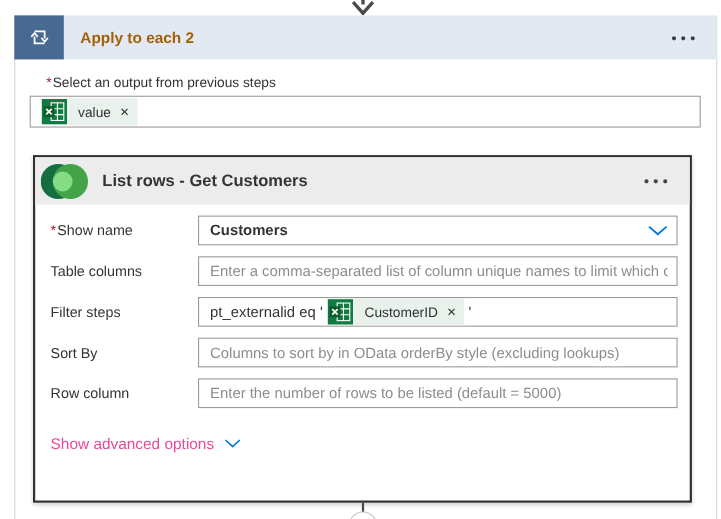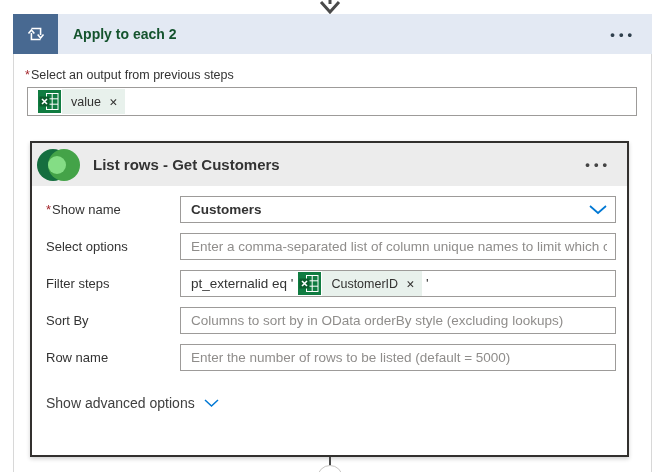--- a/index.html
+++ b/index.html
@@ -10,26 +10,26 @@
   
   .top-arrow { position:absolute; left:316px; top:-10px; }
 
   
   .scope-frame { position:absolute; left:13px; top:14px; width:639px; height:458px;
                  border-left:1px solid #d8d8d8; border-right:1px solid #d8d8d8; }
   .scope-header { position:absolute; left:13px; top:14px; width:639px; height:40px;
                   background:#e3e9f3; display:flex; align-items:center; cursor:pointer; }
   .scope-icon { width:45px; height:40px; background:#486991; flex:0 0 45px;
                 display:flex; align-items:center; justify-content:center; }
-  .scope-title { margin-left:15px; font-size:14px; font-weight:bold; color:#14532d; }
+  .scope-title { margin-left:15px; font-size:14px; font-weight:bold; color:#a16207; }
   .menu-dots { margin-left:auto; padding-right:16px; font-size:13px; font-weight:bold;
                letter-spacing:4px; color:#30404d; cursor:pointer; }
 
   
-  .output-label { position:absolute; left:25px; top:68px; font-size:12.5px; color:#333; }
+  .output-label { position:absolute; left:42px; top:68px; font-size:12.5px; color:#333; }
   .req { color:#a4262c; margin-right:1px; }
   .output-box { position:absolute; left:27px; top:87px; width:610px; height:29px;
                 border:1px solid #9d9b99; background:#fff; display:flex; align-items:center;
                 padding-left:9px; }
 
   
   .chip { display:inline-flex; align-items:center; height:35px; cursor:pointer; }
   .chip .chip-body { display:inline-flex; align-items:center; height:25px; background:#e8f1ec;
                      padding:0 7px 0 9px; font-size:12.5px; color:#323130; }
   .chip .chip-x { margin-left:8px; font-size:10.5px; color:#323130; cursor:pointer; }
@@ -50,21 +50,21 @@
                    font-size:13.5px; color:#333; overflow:hidden; white-space:nowrap; }
   input.field-control { padding-left:10px; outline:none; }
   input.field-control::placeholder { color:#8f8d8b; opacity:1; }
   .dropdown { cursor:pointer; }
   .dropdown .dd-value { flex:1;font-weight:bold; }
   .token-line { gap:0px; }
   .token-line .txt { margin-right:4px; }
   .token-line .txt.suffix { margin-left:4px; margin-right:0; }
 
   .advanced-link { margin:14px 0 0 0; display:inline-flex; align-items:center; gap:9px;
-                   font-size:14px; color:#404040; cursor:pointer; }
+                   font-size:14px; color:#ec4899; cursor:pointer; }
 
   
   .bottom-line { position:absolute; left:329px; top:457px; width:2px; height:9px; background:#4a4a4a; }
   .insert-circle { position:absolute; left:317px; top:465px; width:26px; height:26px;
                    border-radius:50%; border:1px solid #c8c6c4; background:#fff;
                    color:#8a8886; font-size:14px; text-align:center; line-height:24px; cursor:pointer; }
 </style>
 </head>
 <body>
 
@@ -131,21 +131,21 @@
         <div class="field-control dropdown">
           <span class="dd-value">Customers</span>
           <svg width="18" height="10" viewBox="0 0 18 10">
             <polyline points="1,1 9,8 17,1" fill="none" stroke="#0078d4" stroke-width="1.7"></polyline>
           </svg>
         </div>
       </div>
 
       
       <div class="field-row">
-        <div class="field-label">Select options</div>
+        <div class="field-label">Table columns</div>
         <input class="field-control" type="text" placeholder="Enter a comma-separated list of column unique names to limit which columns are listed" style="">
       </div>
 
       
       <div class="field-row">
         <div class="field-label">Filter steps</div>
         <div class="field-control token-line">
           <span class="txt">pt_externalid eq '</span>
           <span class="chip">
             <svg width="25" height="25" viewBox="0 0 25 25">
@@ -171,21 +171,21 @@
       
       <div class="field-row">
         <div class="field-label">Sort By</div>
         <input class="field-control" type="text" placeholder="Columns to sort by in OData orderBy style (excluding lookups)" style="">
       </div>
 
       
 
       
       <div class="field-row">
-        <div class="field-label">Row name</div>
+        <div class="field-label">Row column</div>
         <input class="field-control" type="text" placeholder="Enter the number of rows to be listed (default = 5000)" style="">
       </div>
 
       
       <div class="advanced-link">
         <span>Show advanced options</span>
         <svg width="15" height="9" viewBox="0 0 15 9">
           <polyline points="1,1 7.5,7 14,1" fill="none" stroke="#0078d4" stroke-width="1.5"></polyline>
         </svg>
       </div>

